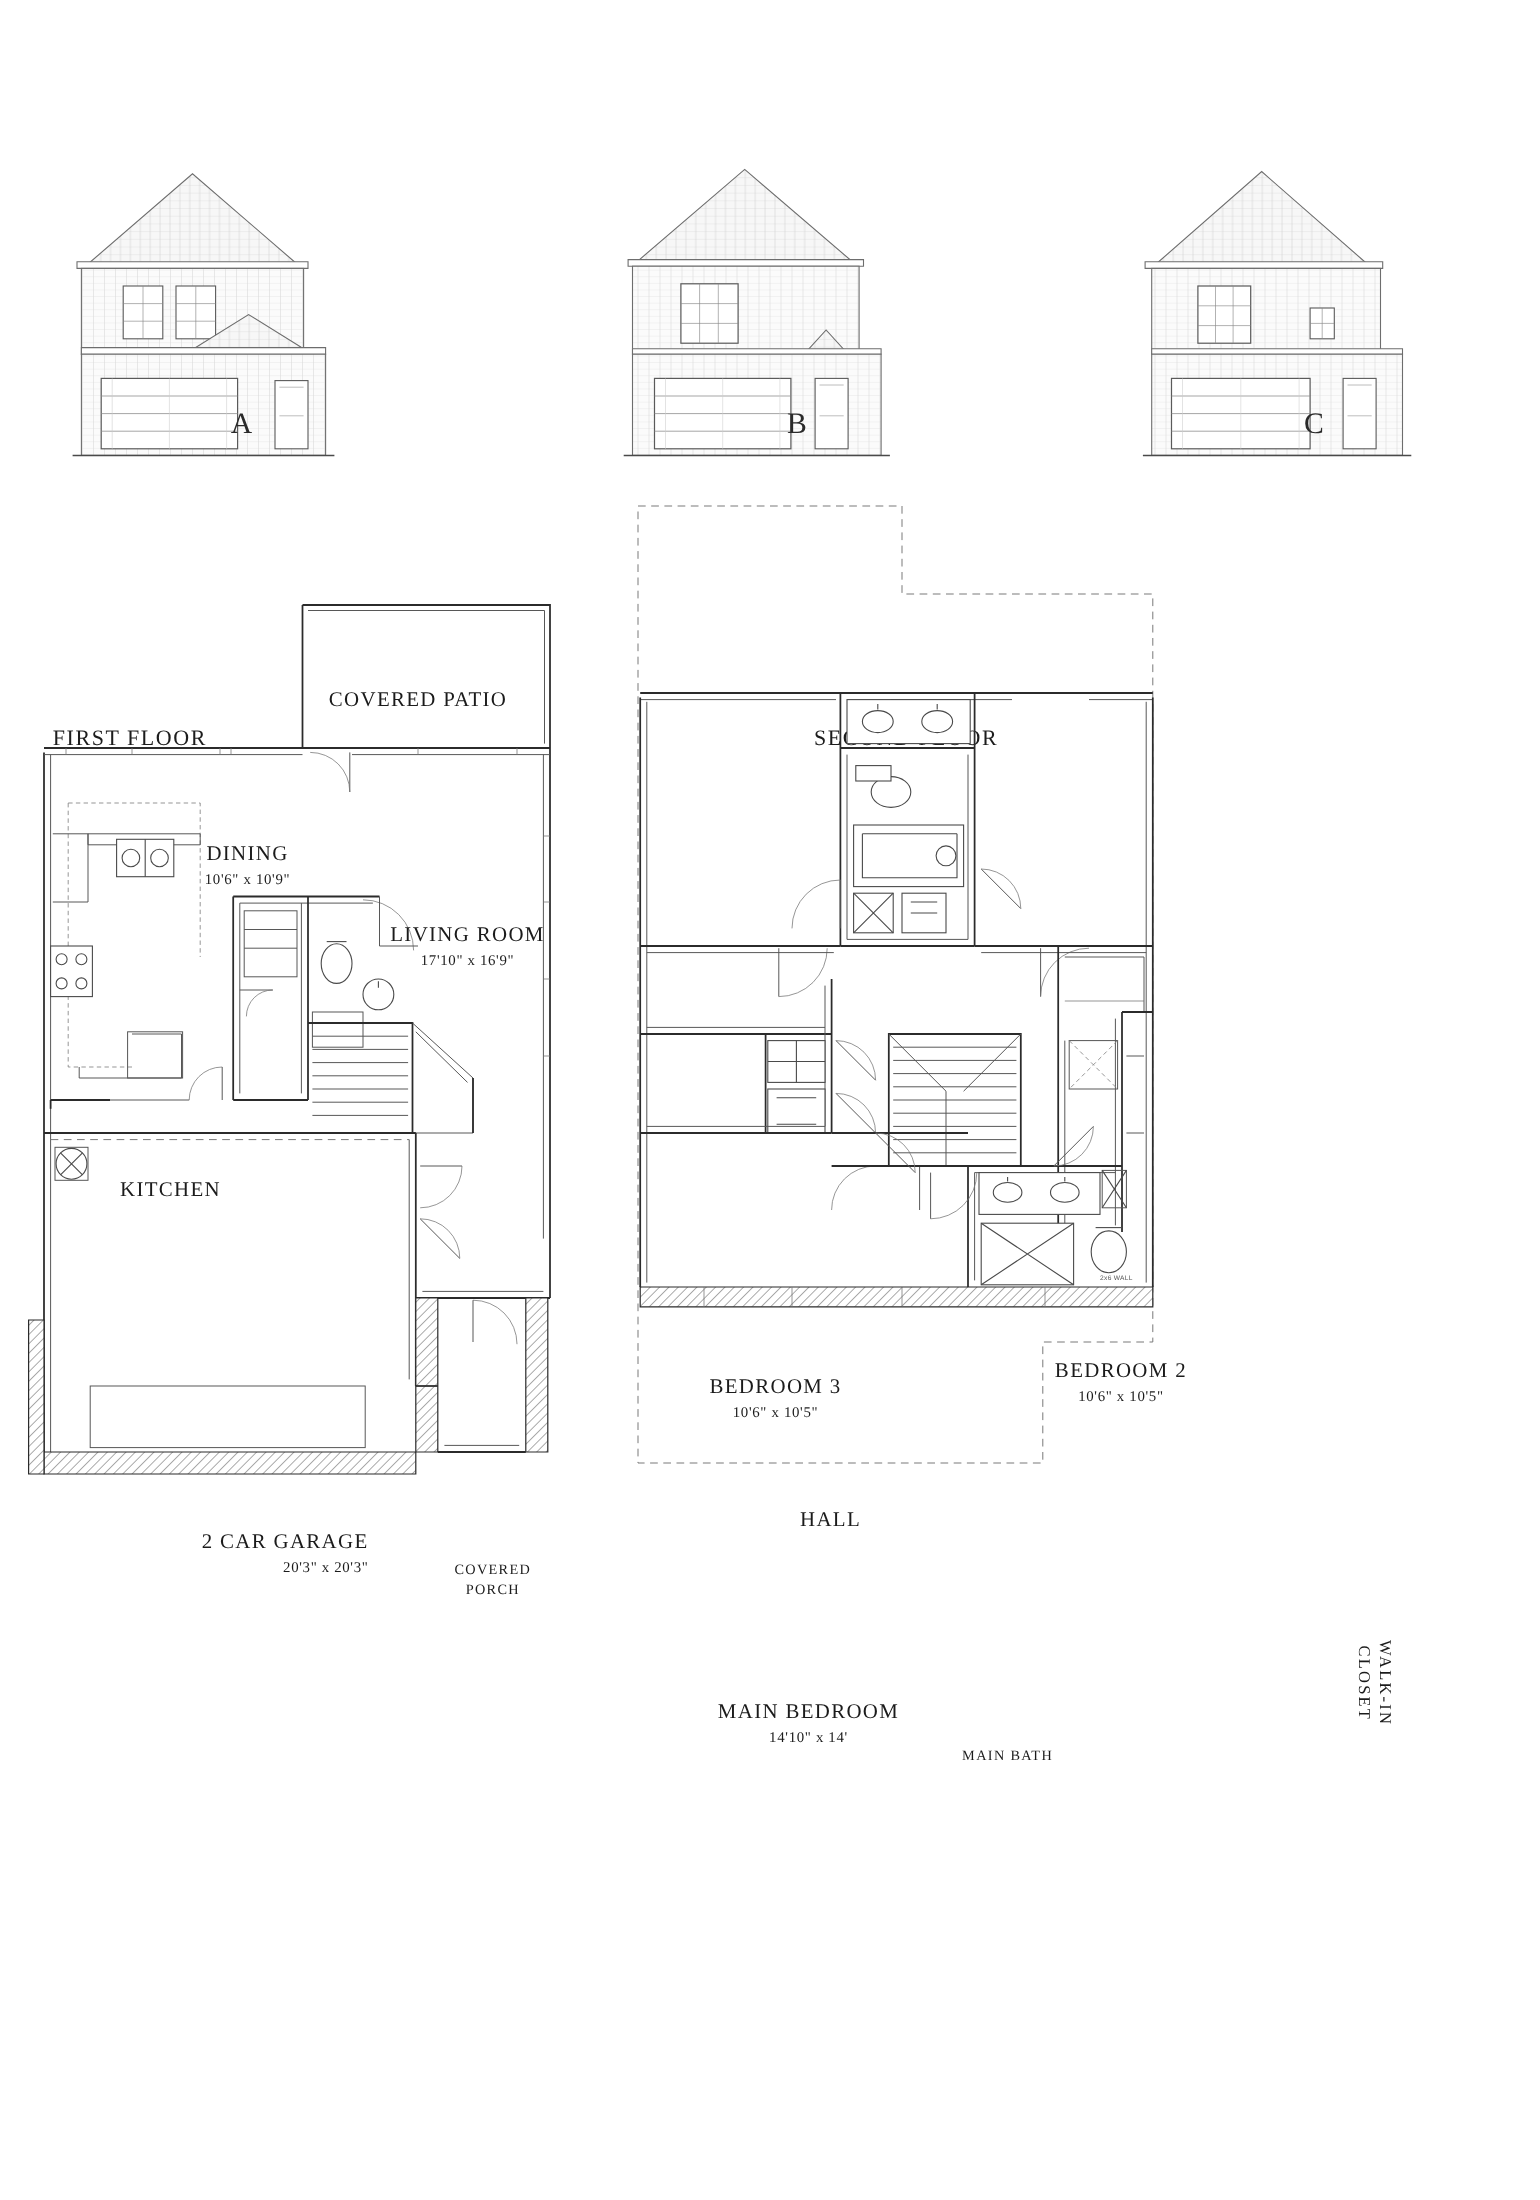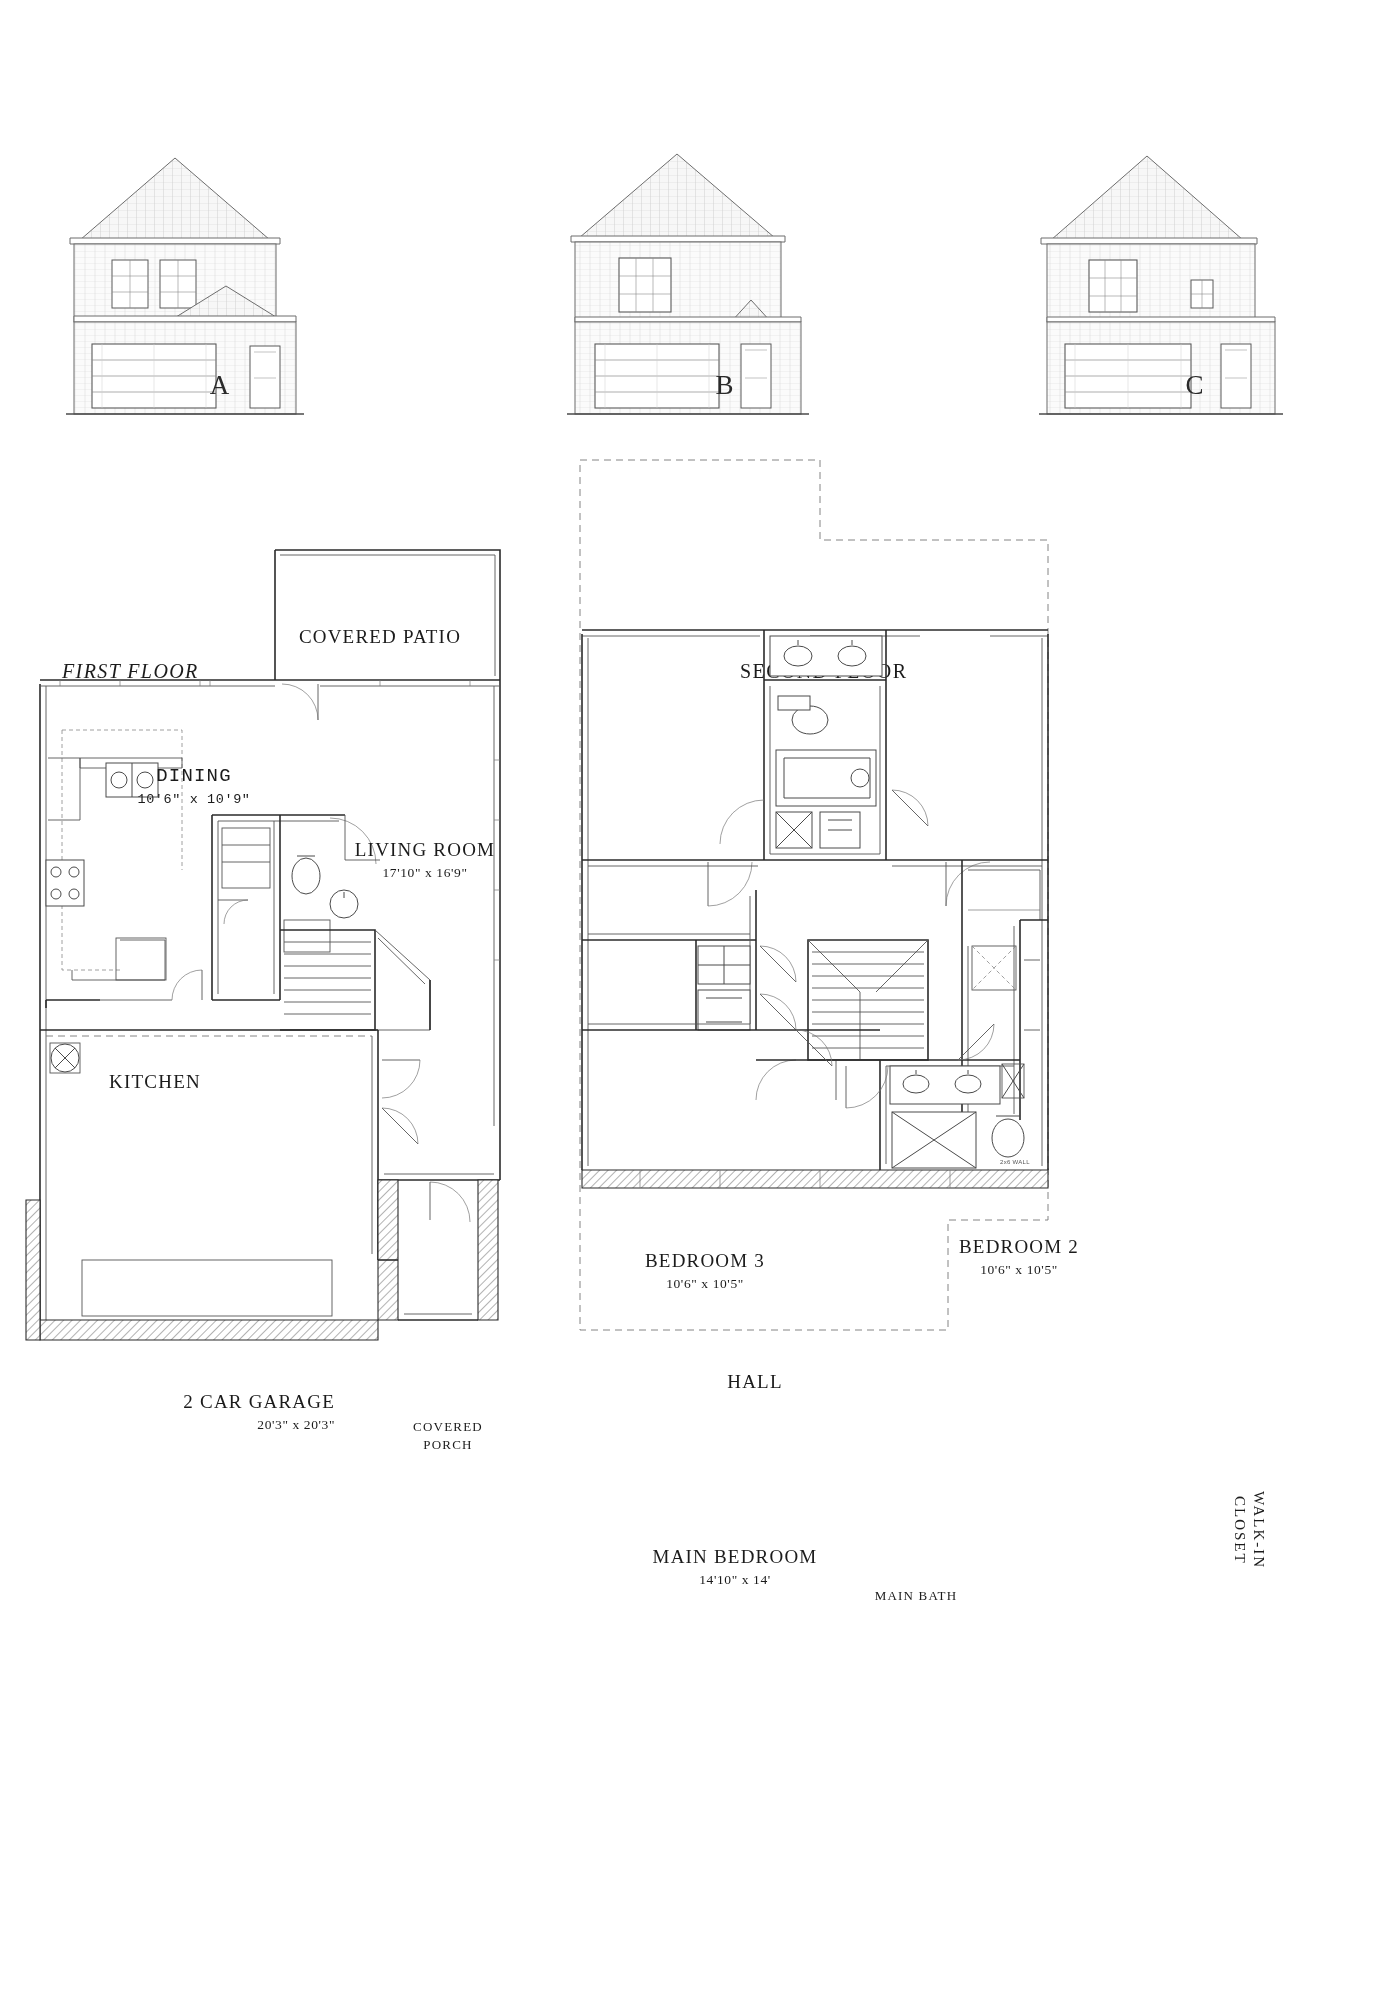--- a/index.html
+++ b/index.html
@@ -48,21 +48,21 @@
   }
   .elev svg { display:block; }
 
   
   .plan-title {
     position: absolute;
     font-size: 20px;
     letter-spacing: 1.4px;
     color: #1c1c1c;
   }
-  #first-floor-title { left: 62px; top: 660px; font-style: italic; }
+  #first-floor-title { left: 48px; top: 660px; }
   #second-floor-title { left: 740px; top: 660px; }
 
   .room-label {
     position: absolute;
     text-align: center;
     color: #1b1b1b;
     line-height: 1.25;
   }
   .room-label .name {
     font-size: 19px;
@@ -315,21 +315,21 @@
       <path class="hatchfill" d="M378 620 L398 620 L398 760 L378 760 Z"></path>
       <path class="hatchfill" d="M478 620 L498 620 L498 760 L478 760 Z"></path>
       <path class="wl" d="M398 760 L478 760"></path>
       <path class="wl-thin" d="M404 754 L472 754"></path>
       <path class="wl" d="M378 700 L398 700"></path>
     </svg>
 
     <div class="room-label" style="left:270px; top:625px; width:220px;">
       <span class="name">COVERED PATIO</span>
     </div>
-    <div class="room-label" style="left:99px; top:765px; width:190px;font-family:Liberation Mono, monospace;">
+    <div class="room-label" style="left:130px; top:765px; width:190px;">
       <span class="name">DINING</span>
       <span class="dims">10'6" x 10'9"</span>
     </div>
     <div class="room-label" style="left:320px; top:838px; width:210px;">
       <span class="name">LIVING ROOM</span>
       <span class="dims">17'10" x 16'9"</span>
     </div>
     <div class="room-label" style="left:75px; top:1070px; width:160px;">
       <span class="name">KITCHEN</span>
     </div>

